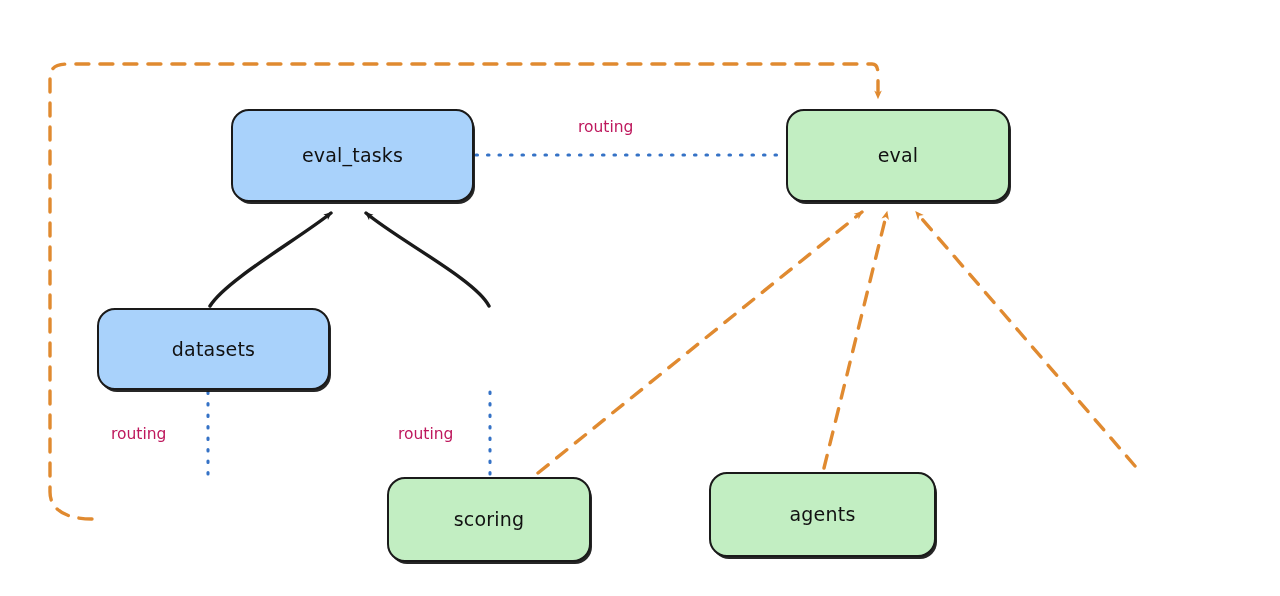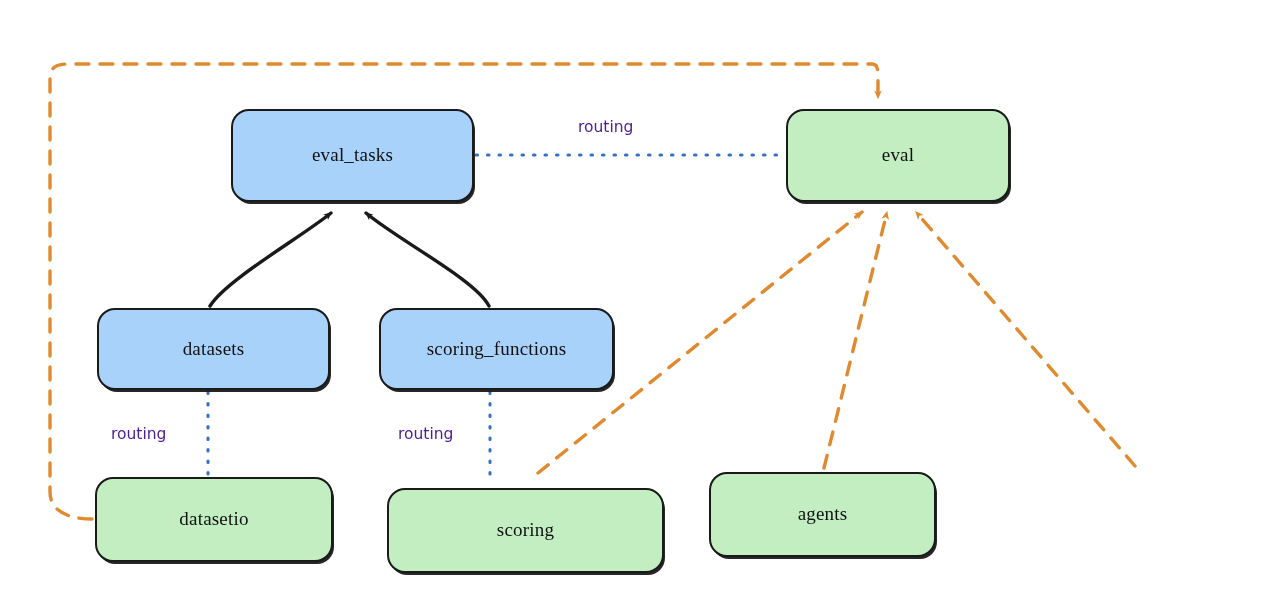--- a/index.html
+++ b/index.html
@@ -47,27 +47,26 @@
   .node-api {
     background: #a9d2fb;
   }
   .node-provider {
     background: #c2eec2;
   }
   .node-label {
     display: block;
     padding: 0 10px;
     line-height: 1.1;
-    font-family: Liberation Serif, serif;
   }
   .edge-label {
     position: absolute;
     font-family: "DejaVu Sans", sans-serif;
     font-size: 15.5px;
-    color: #4c1d95;
+    color: #be185d;
     white-space: nowrap;
   }
 </style>
 </head>
 <body>
 
 <div id="diagram-root">
 
   <svg id="edge-layer" viewBox="0 0 1280 596" width="1280" height="596" xmlns="http://www.w3.org/2000/svg">
     <defs>
@@ -121,29 +120,23 @@
   </div>
 
   <div class="node node-api" style="left:97px; top:308px; width:233px; height:82px;">
     <span class="node-label">datasets</span>
   </div>
 
   <div class="node node-provider" style="left:786px; top:109px; width:224px; height:93px;">
     <span class="node-label">eval</span>
   </div>
 
-  <div class="node node-api" style="left:379px; top:308px; width:235px; height:82px;">
-    <span class="node-label">scoring_functions</span>
-  </div>
 
-  <div class="node node-provider" style="left:95px; top:477px; width:238px; height:85px;">
-    <span class="node-label">datasetio</span>
-  </div>
 
-  <div class="node node-provider" style="left:387px; top:488px; width:277px; height:85px;">
+  <div class="node node-provider" style="left:387px; top:477px; width:204px; height:85px;">
     <span class="node-label">scoring</span>
   </div>
 
   <div class="node node-provider" style="left:709px; top:472px; width:227px; height:85px;">
     <span class="node-label">agents</span>
   </div>
 
 
   <div class="edge-label" style="left:578px; top:118px;">routing</div>
 

